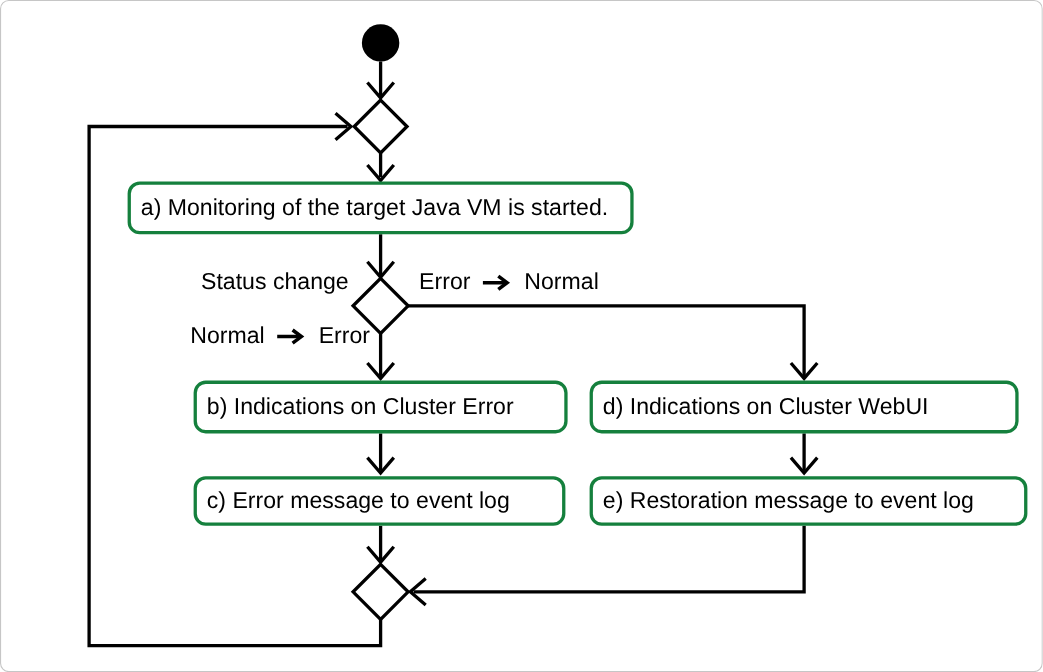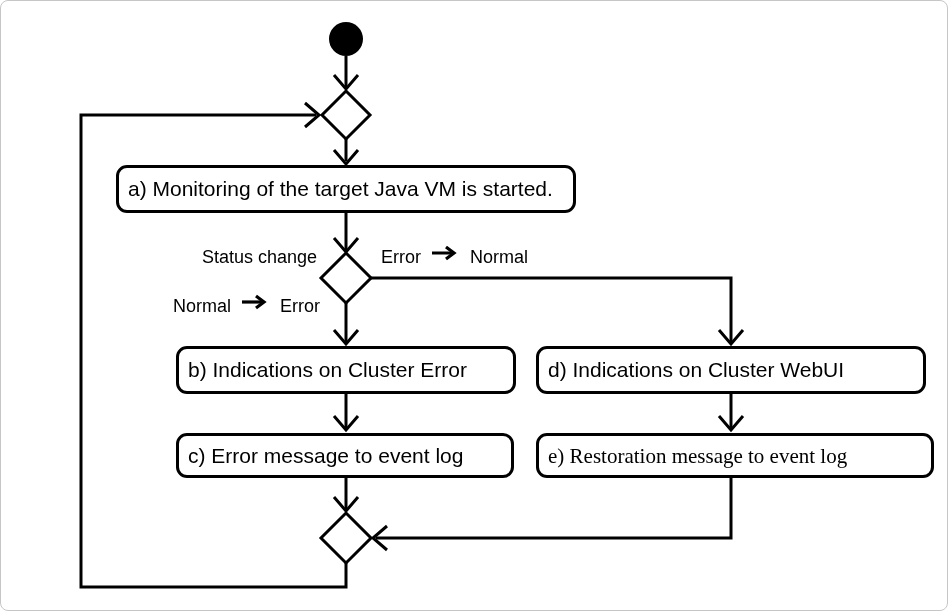--- a/index.html
+++ b/index.html
@@ -21,43 +21,44 @@
   .edges-layer {
     position: absolute;
     left: 0;
     top: 0;
     width: 948px;
     height: 611px;
   }
   .activity-box {
     position: absolute;
     box-sizing: border-box;
-    border: 3px solid #000000;
+    border: 3px solid #15803d;
     border-radius: 11px;
     background: #ffffff;
     display: flex;
     align-items: center;
     padding: 0 9px;
     font-size: 21px;
     line-height: 24px;
     color: #000000;
     white-space: nowrap;
   }
   .box-a { left: 115px; top: 164px; width: 460px; height: 48px; }
   .box-b { left: 175px; top: 345px; width: 340px; height: 48px; }
   .box-c { left: 175px; top: 432px; width: 338px; height: 45px; }
   .box-d { left: 535px; top: 345px; width: 390px; height: 48px; }
-  .box-e { left: 535px; top: 432px; width: 398px; height: 45px; font-family: Liberation Serif, serif; }
+  .box-e { left: 535px; top: 432px; width: 398px; height: 45px; }
   .edge-label {
     position: absolute;
-    font-size: 18px;
+    font-size: 21px;
     line-height: 24px;
     color: #000000;
     white-space: nowrap;
     display: flex;
+    align-items: center;
     gap: 10px;
   }
   .label-status-change { right: 630px; top: 244px; }
   .label-error-normal  { left: 380px;  top: 244px; }
   .label-normal-error  { left: 172px;  top: 293px; }
   .arrow-glyph { display: inline-block; }
 </style>
 </head>
 <body>
 

